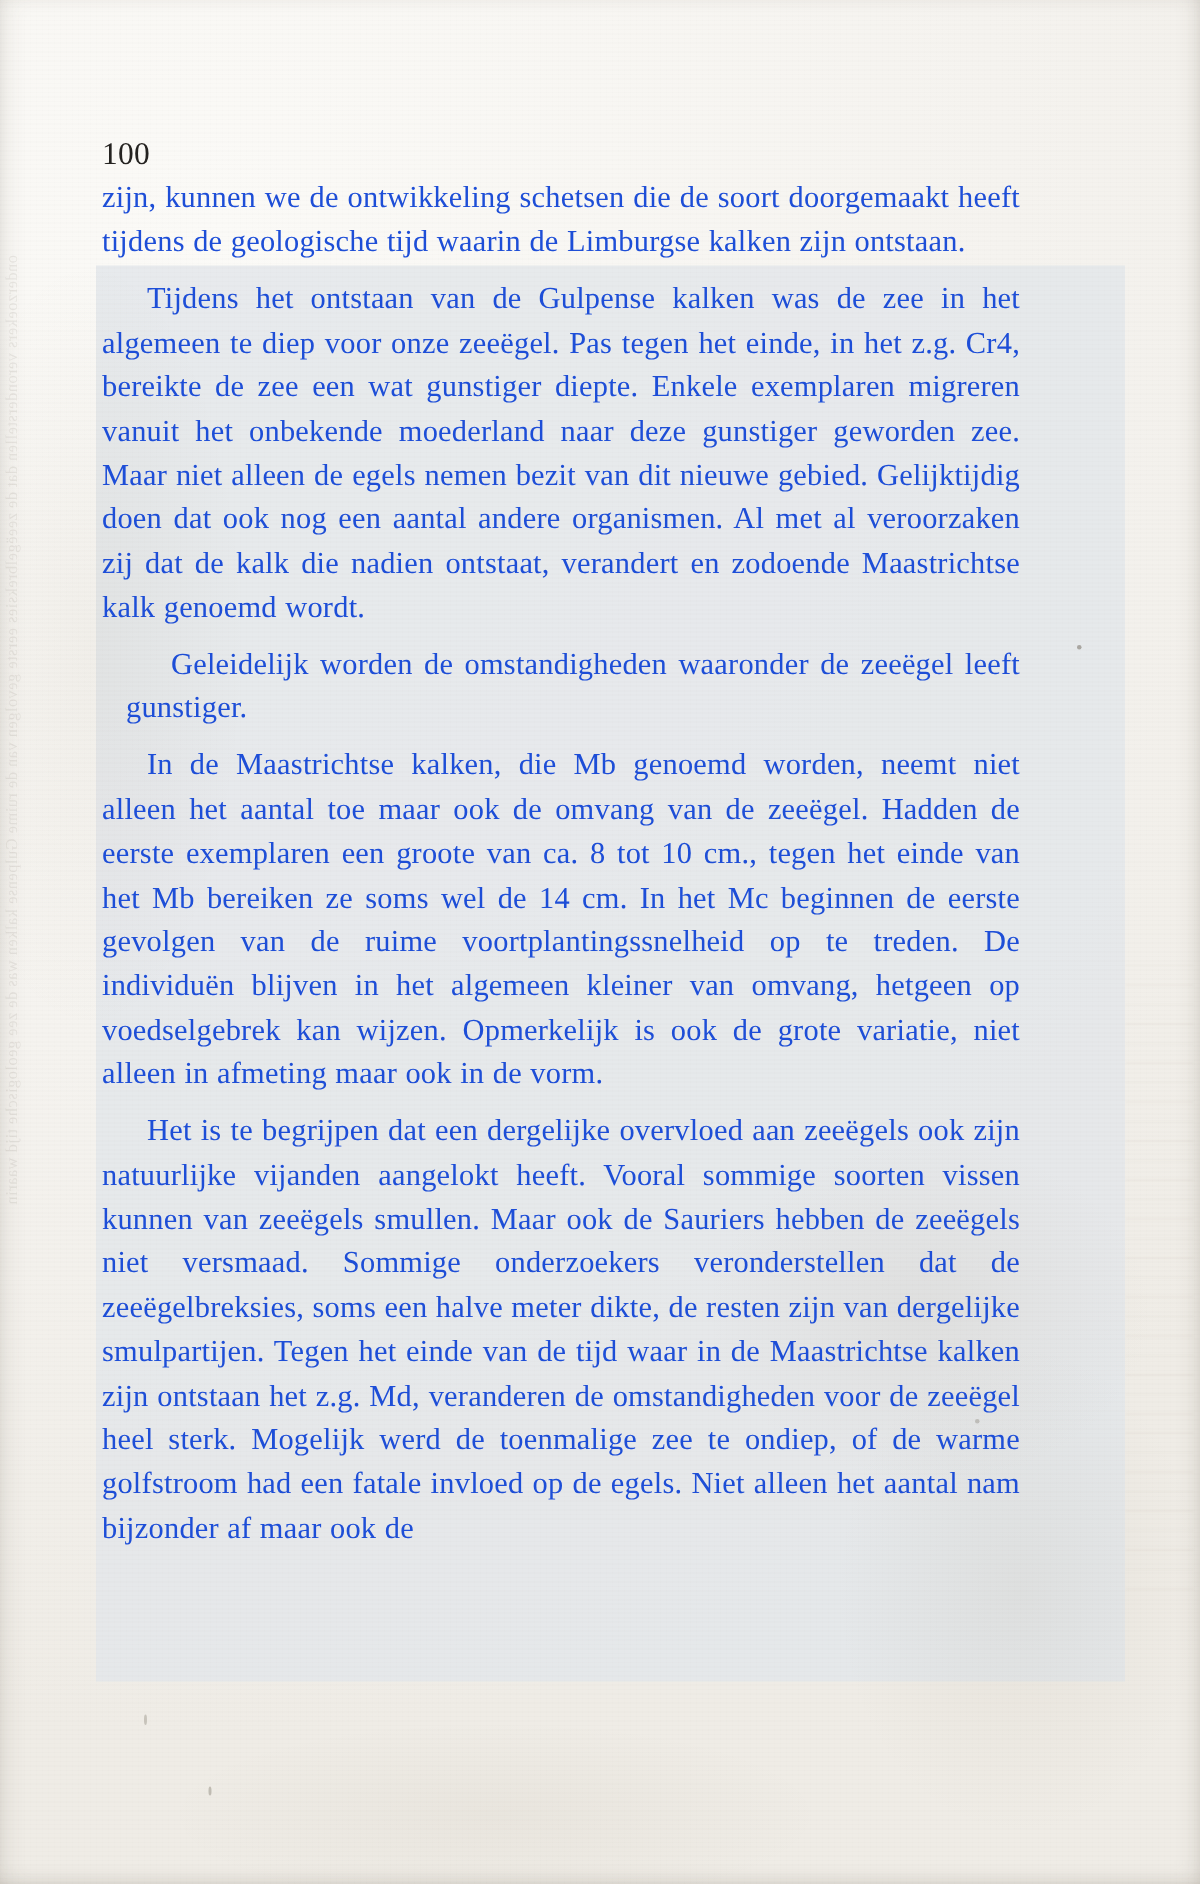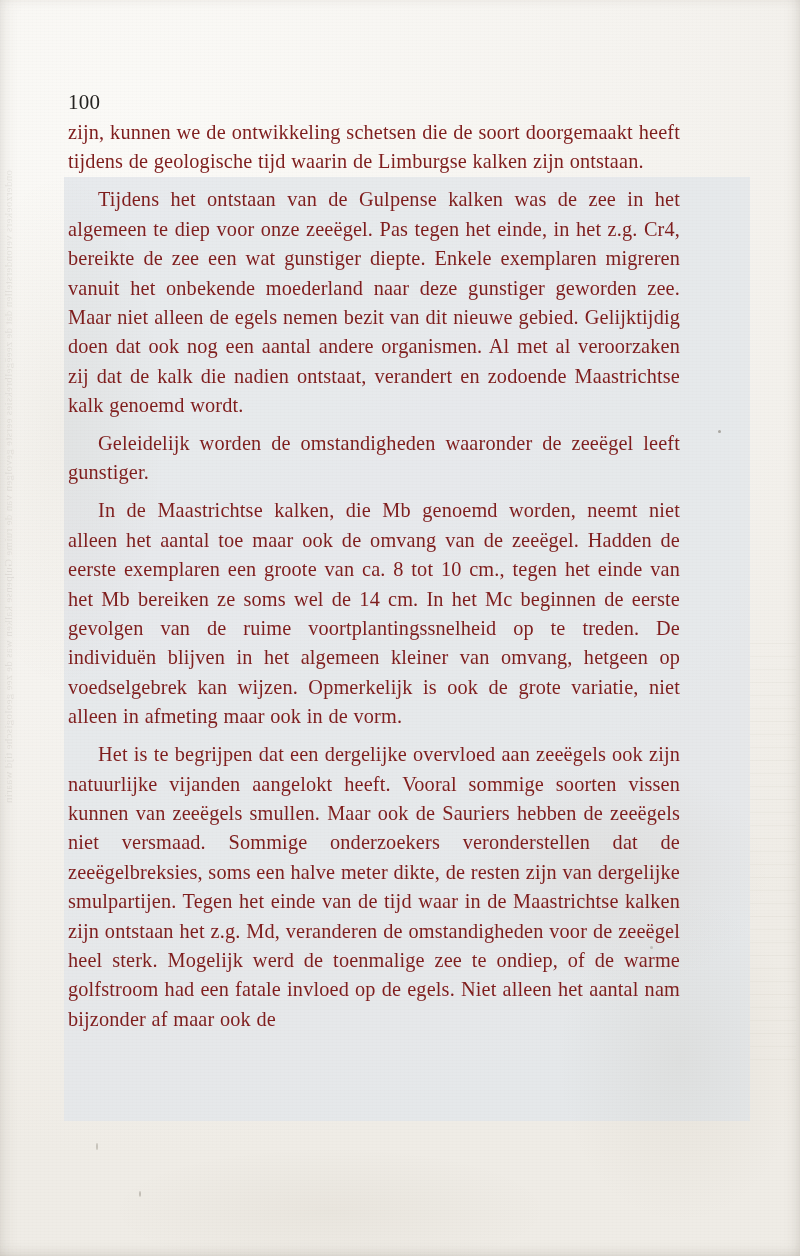--- a/index.html
+++ b/index.html
@@ -105,21 +105,21 @@
     position: absolute;
     left: 68px;
     top: 118px;
     width: 612px;
   }
 
   p.para {
     margin: 0 0 0 0;
     font-size: 20.3px;
     line-height: 29.4px;
-    color: #7f1d1d;
+    color: #1d4ed8;
     text-align: justify;
     text-justify: inter-word;
     letter-spacing: 0.15px;
     word-spacing: 0.4px;
     -webkit-font-smoothing: antialiased;
   }
   p.para.indent {
     text-indent: 30px;
     margin-top: 8.5px;
   }
@@ -176,21 +176,21 @@
 <div class="stain c"></div>
 <div class="stain d"></div>
 
 <div class="content">
 
   <div class="folio">100</div>
 
   <div class="textcolumn">
     <p class="para nojust" style="text-align: justify;">zijn, kunnen we de ontwikkeling schetsen die de soort doorgemaakt heeft tijdens de geologische tijd waarin de Limburgse kalken zijn ontstaan.</p>
     <p class="para indent nojust" style="text-align: justify;">Tijdens het ontstaan van de Gulpense kalken was de zee in het algemeen te diep voor onze zeeëgel. Pas tegen het einde, in het z.g. Cr4, bereikte de zee een wat gunstiger diepte. Enkele exemplaren migreren vanuit het onbekende moederland naar deze gunstiger geworden zee. Maar niet alleen de egels nemen bezit van dit nieuwe gebied. Gelijktijdig doen dat ook nog een aantal andere organismen. Al met al veroorzaken zij dat de kalk die nadien ontstaat, verandert en zodoende Maastrichtse kalk genoemd wordt.</p>
-    <p class="para indent nojust" style="text-align: justify;">Geleidelijk worden de omstandigheden waaronder de zeeëgel leeft gunstiger.</p>
+    <p class="para indent nojust" style="text-align: justify; margin-left: 16px;">Geleidelijk worden de omstandigheden waaronder de zeeëgel leeft gunstiger.</p>
     <p class="para indent nojust" style="text-align: justify;">In de Maastrichtse kalken, die Mb genoemd worden, neemt niet alleen het aantal toe maar ook de omvang van de zeeëgel. Hadden de eerste exemplaren een groote van ca. 8 tot 10 cm., tegen het einde van het Mb bereiken ze soms wel de 14 cm. In het Mc beginnen de eerste gevolgen van de ruime voortplantingssnelheid op te treden. De individuën blijven in het algemeen kleiner van omvang, hetgeen op voedselgebrek kan wijzen. Opmerkelijk is ook de grote variatie, niet alleen in afmeting maar ook in de vorm.</p>
     <p class="para indent nojust" style="text-align: justify;">Het is te begrijpen dat een dergelijke overvloed aan zeeëgels ook zijn natuurlijke vijanden aangelokt heeft. Vooral sommige soorten vissen kunnen van zeeëgels smullen. Maar ook de Sauriers hebben de zeeëgels niet versmaad. Sommige onderzoekers veronderstellen dat de zeeëgelbreksies, soms een halve meter dikte, de resten zijn van dergelijke smulpartijen. Tegen het einde van de tijd waar in de Maastrichtse kalken zijn ontstaan het z.g. Md, veranderen de omstandigheden voor de zeeëgel heel sterk. Mogelijk werd de toenmalige zee te ondiep, of de warme golfstroom had een fatale invloed op de egels. Niet alleen het aantal nam bijzonder af maar ook de</p>
   </div>
 
 </div>
 
 <div class="speck" style="left:718px; top:430px; width:3px; height:3px;"></div>
 <div class="speck" style="left:139px; top:1191px; width:2px; height:6px; opacity:0.35;"></div>
 <div class="speck" style="left:96px; top:1143px; width:2px; height:7px; opacity:0.3;"></div>
 <div class="speck" style="left:650px; top:946px; width:3px; height:3px; opacity:0.3;"></div>

